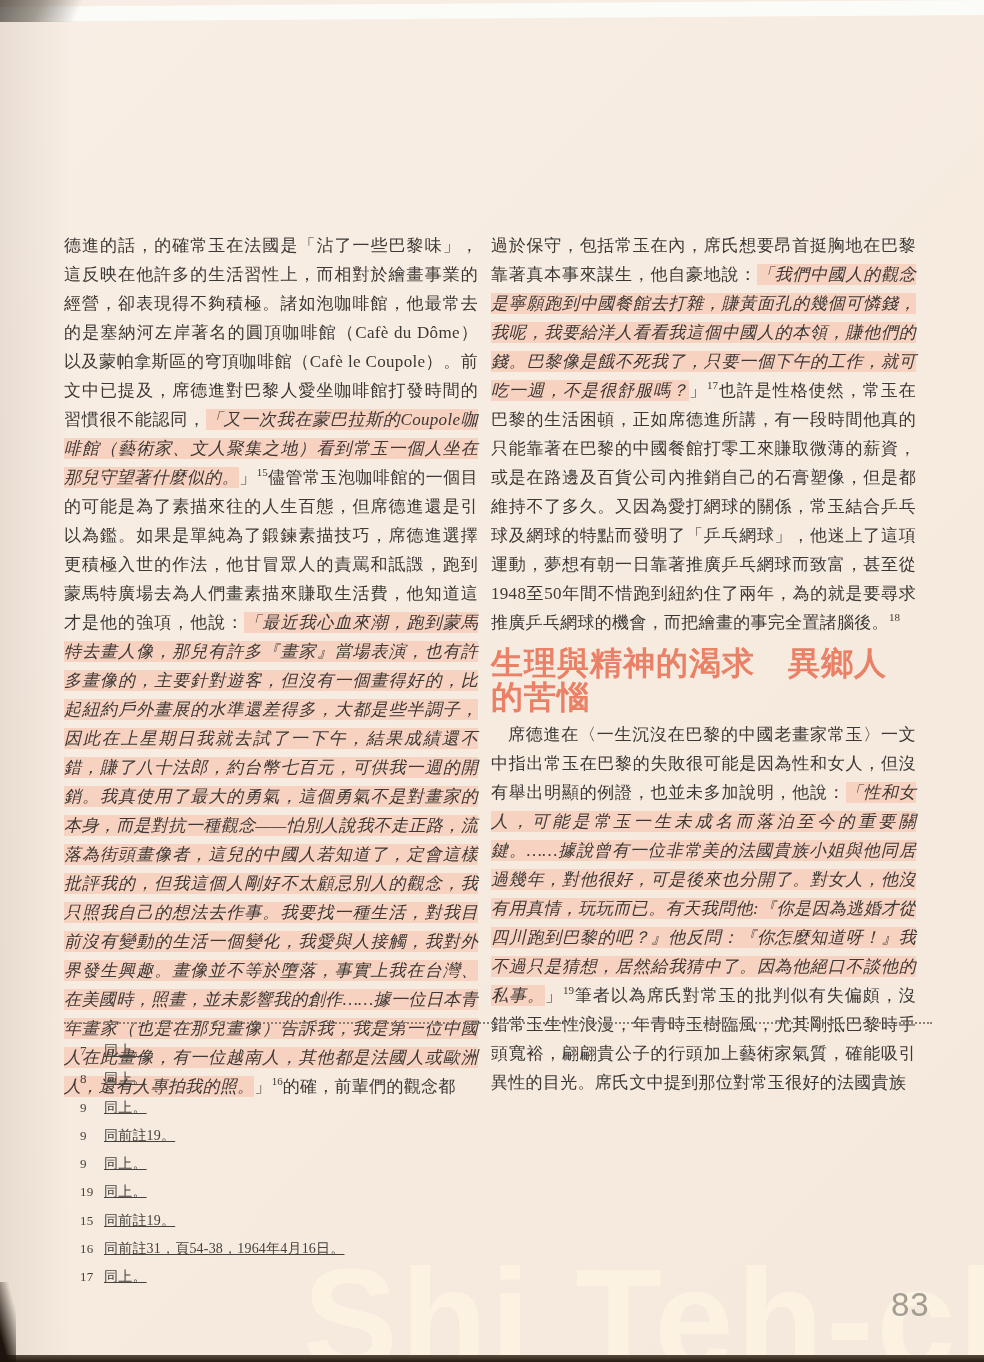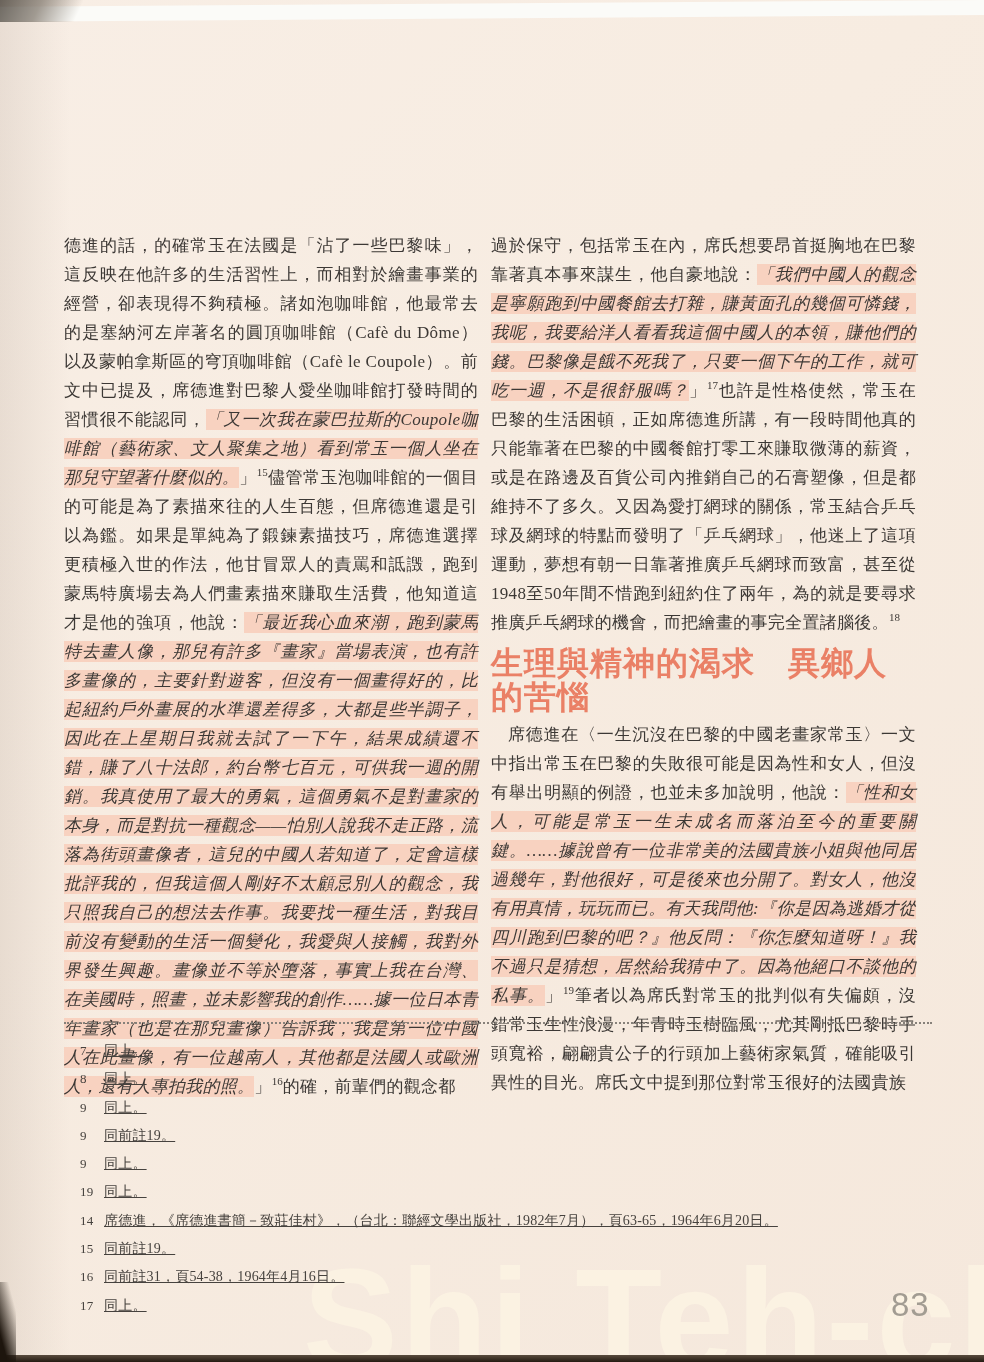--- a/index.html
+++ b/index.html
@@ -118,24 +118,20 @@
       </div>
       <div class="fn-row">
         <span class="fn-num">9</span>
         <span class="fn-text">同上。</span>
       </div>
       <div class="fn-row">
         <span class="fn-num">19</span>
         <span class="fn-text">同上。</span>
       </div>
       <div class="fn-row">
-        <span class="fn-num">14</span>
-        <span class="fn-text">席德進，《席德進書簡－致莊佳村》，（台北：聯經文學出版社，1982年7月），頁63-65，1964年6月20日。</span>
-      </div>
-      <div class="fn-row">
         <span class="fn-num">15</span>
         <span class="fn-text">同前註19。</span>
       </div>
       <div class="fn-row">
         <span class="fn-num">16</span>
         <span class="fn-text">同前註31，頁54-38，1964年4月16日。</span>
       </div>
       <div class="fn-row">
         <span class="fn-num">17</span>
         <span class="fn-text">同上。</span>

